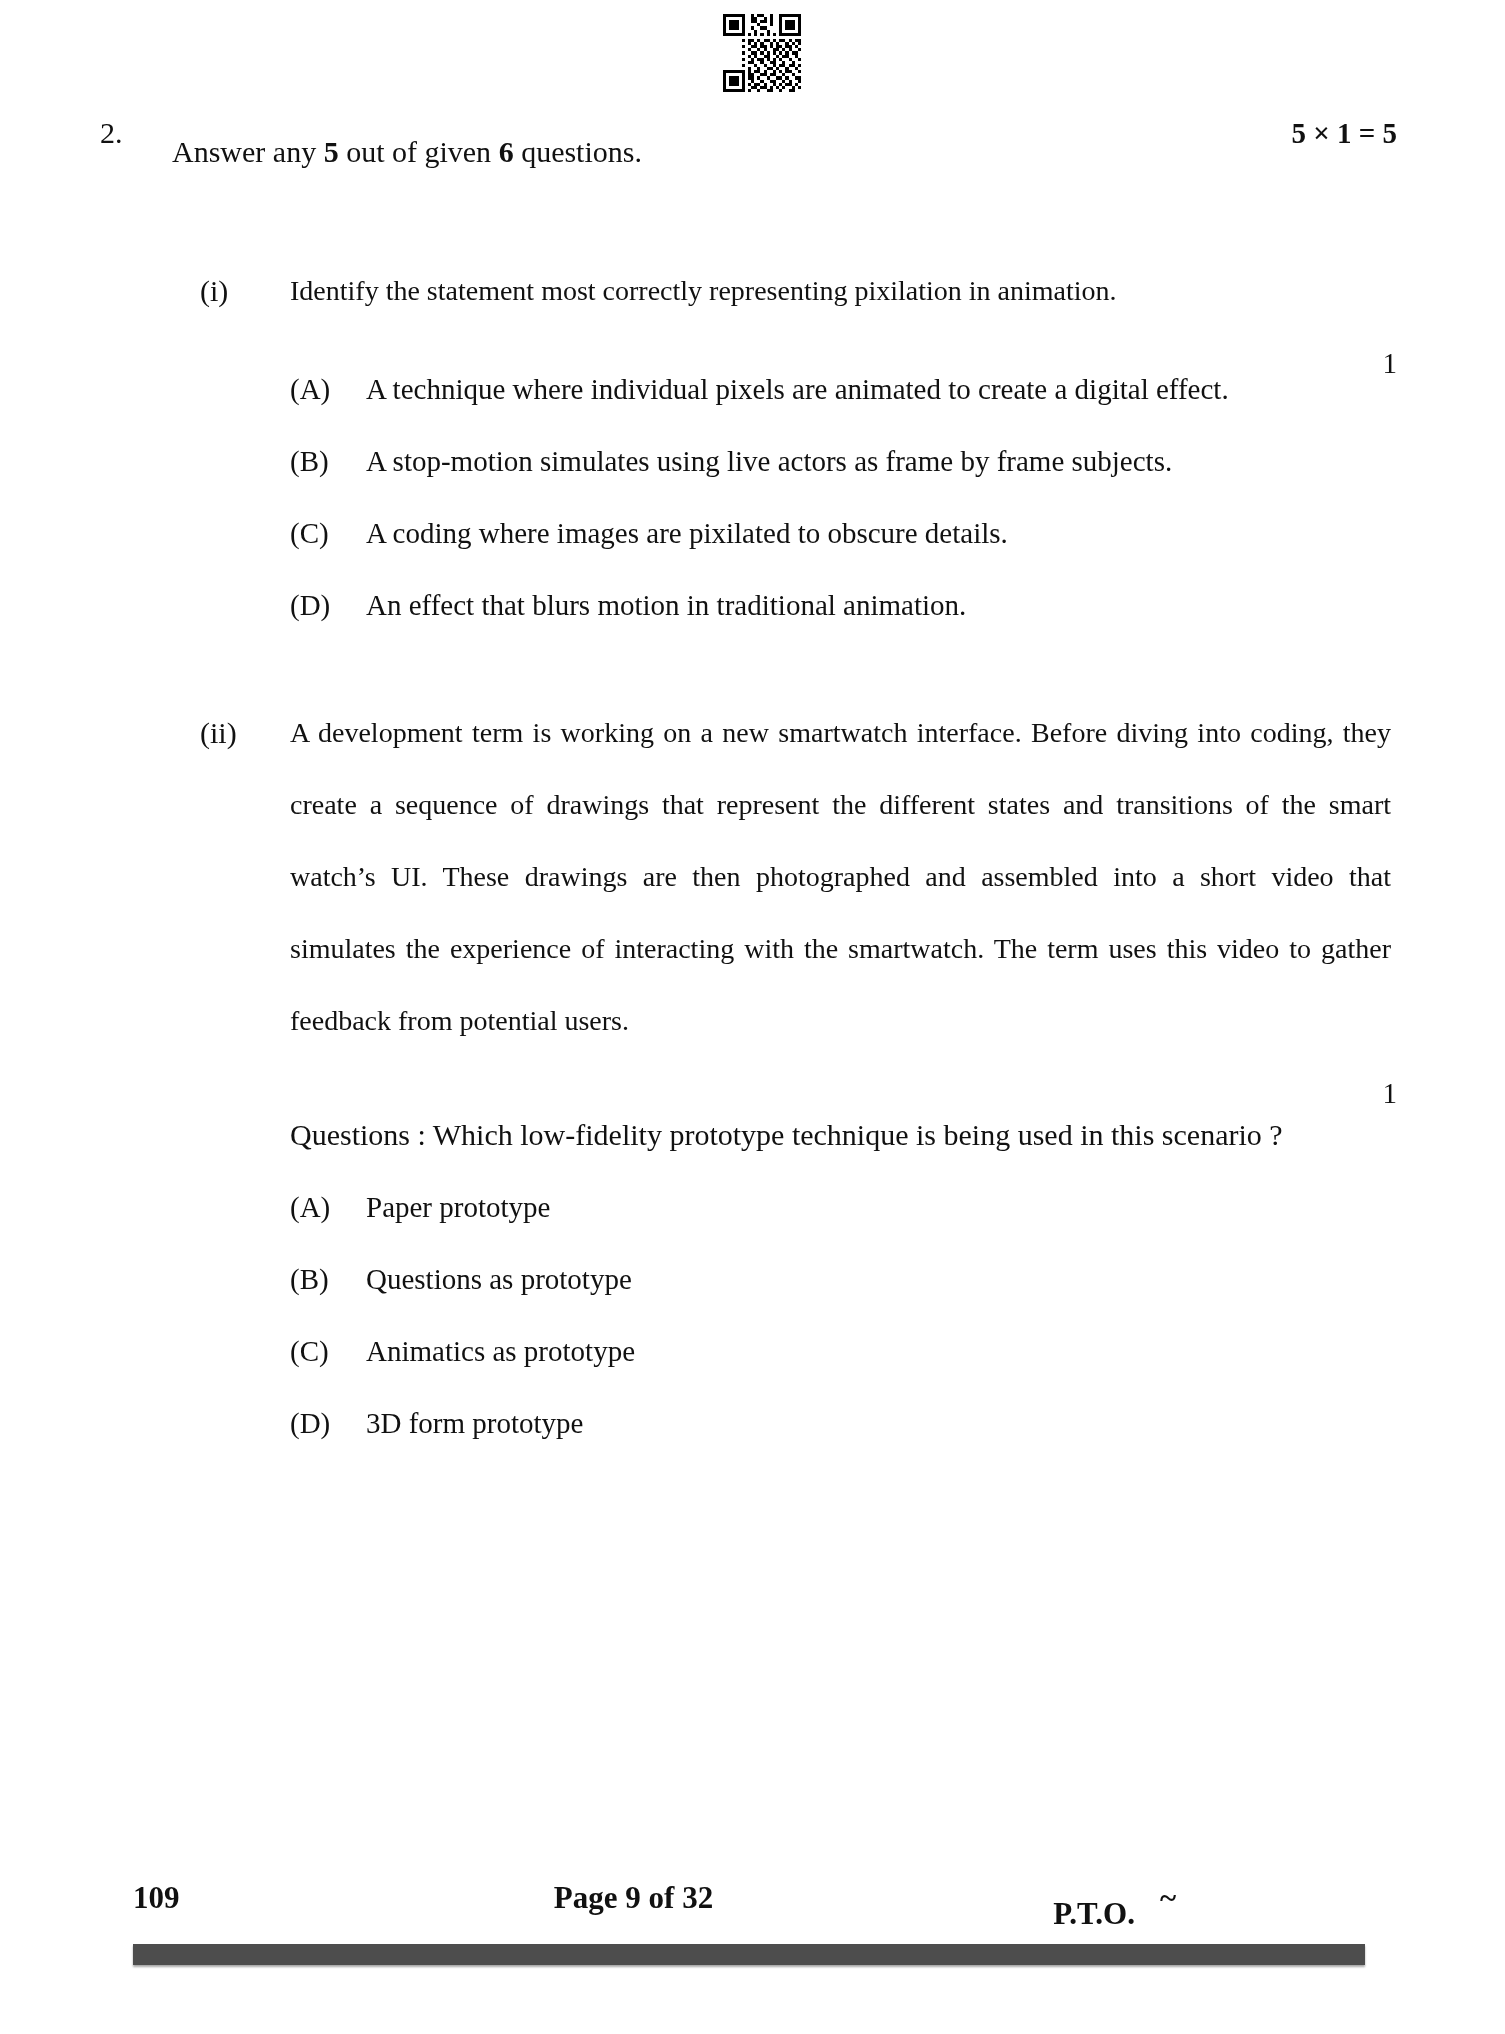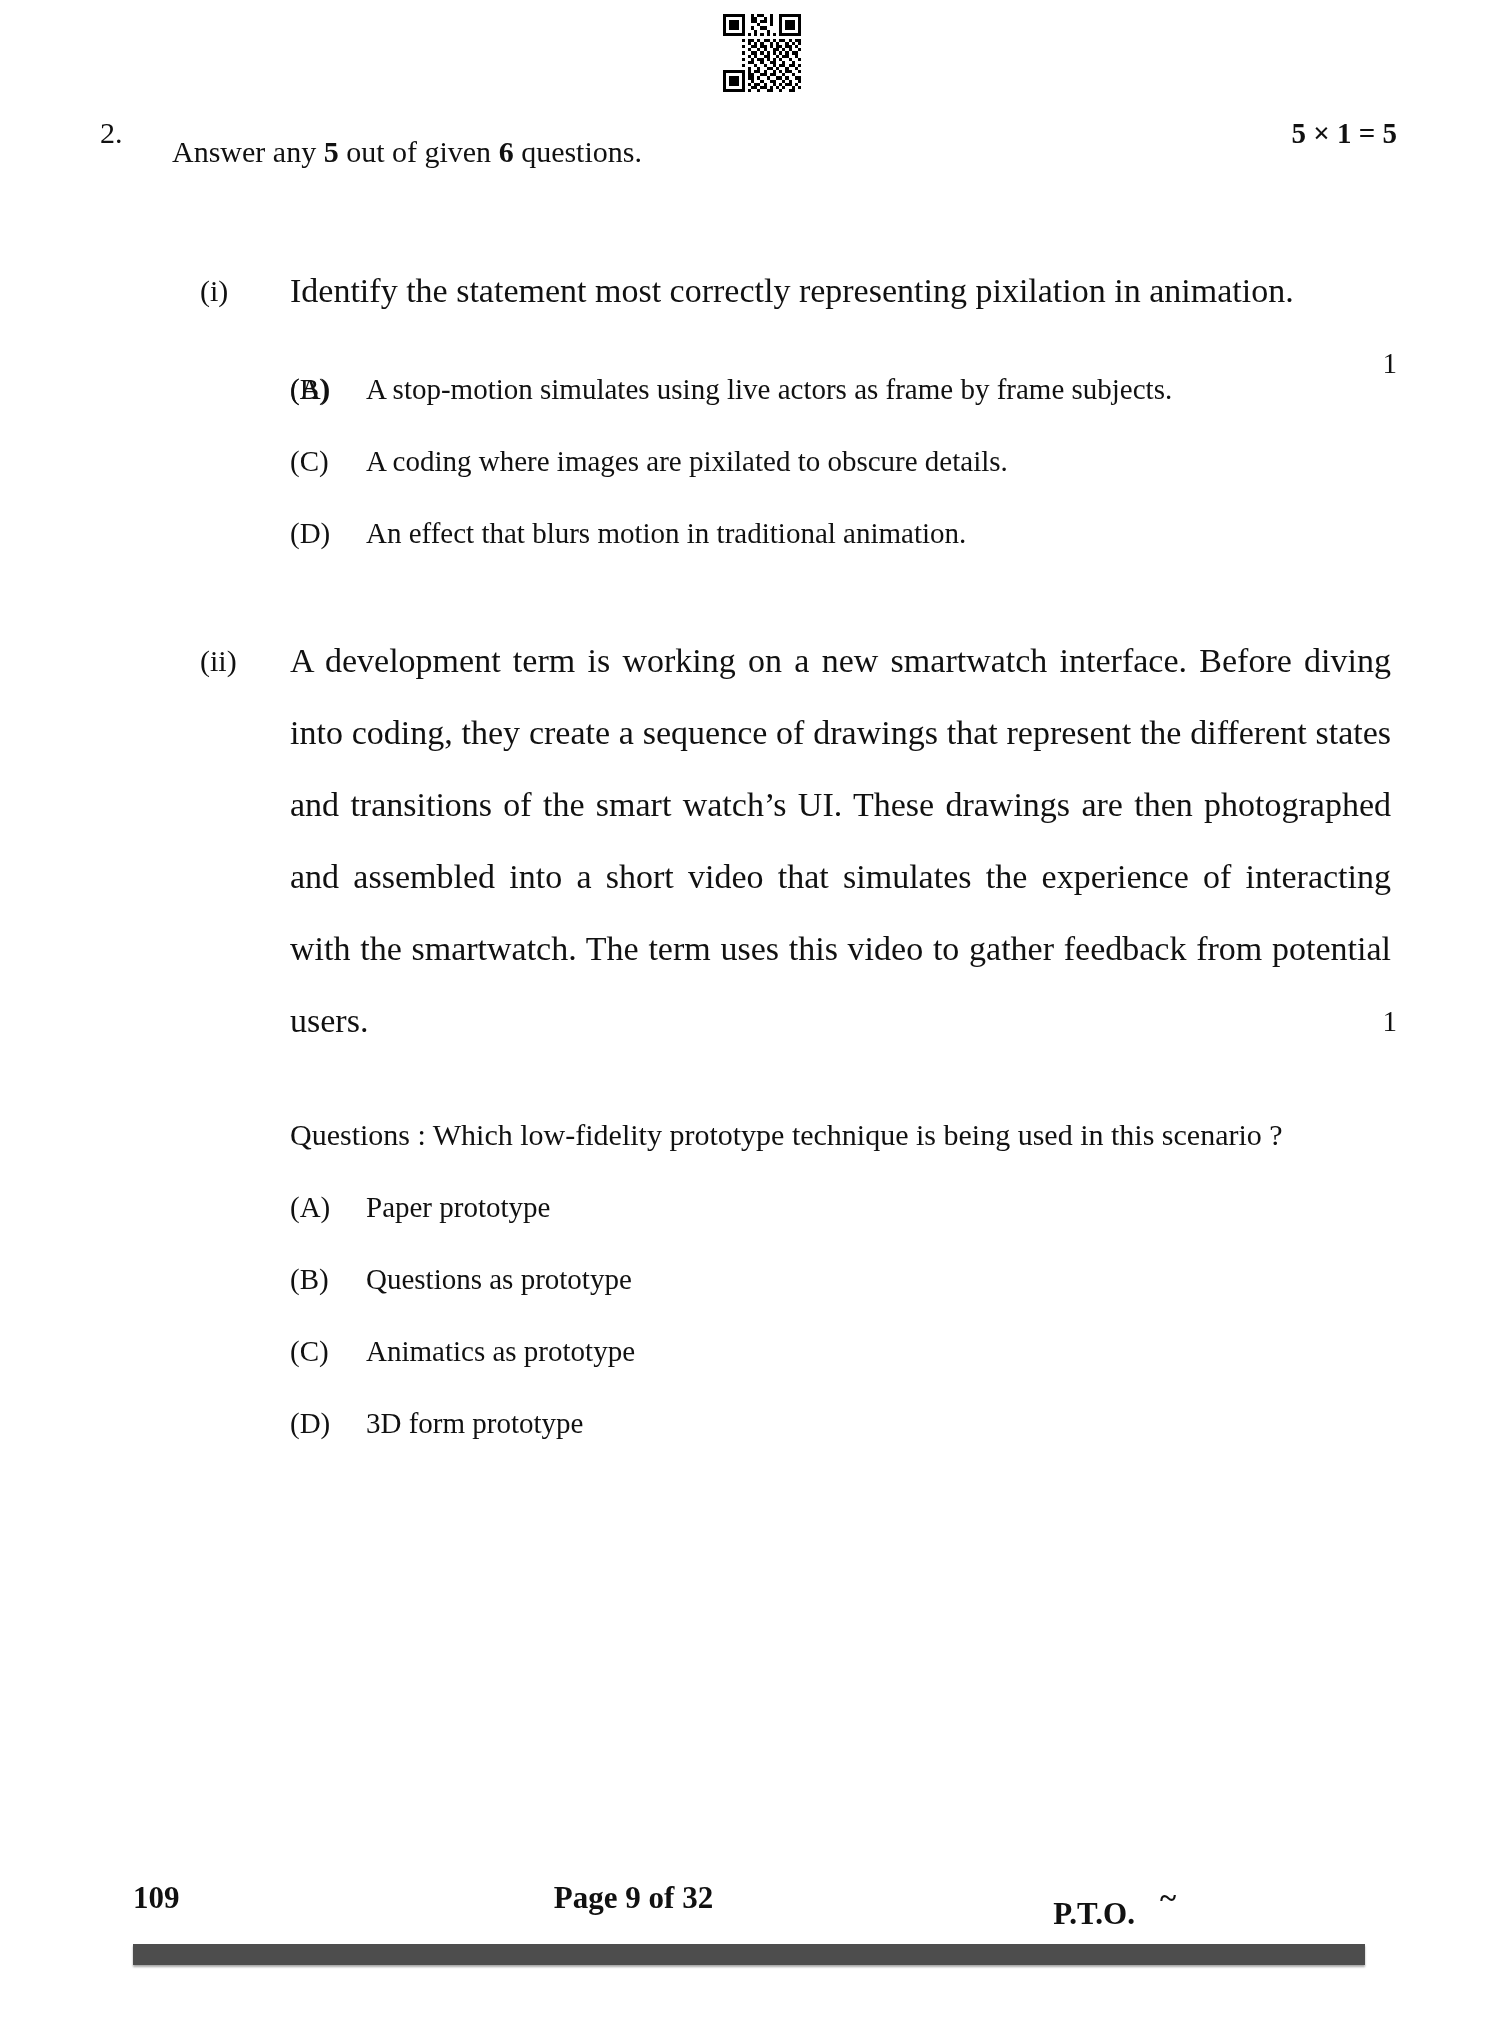--- a/index.html
+++ b/index.html
@@ -86,21 +86,21 @@
     left: 200px;
     top: 0;
     width: 70px;
     font-size: 30px;
     line-height: 72px;
     text-align: left;
   }
   .sub-q .para {
     margin-left: 290px;
     margin-right: 114px;
-    font-size: 34px;
+    font-size: 28px;
     line-height: 72px;
     text-align: justify;
     text-justify: inter-word;
     hyphens: none;
   }
   .sub-q .para:last-child { margin-bottom: 0; }
 
   .para-mark {
     position: absolute;
     right: 108px;
@@ -366,21 +366,21 @@
     <div class="spacer-md"></div>
 
     <div class="sub-q">
       <div class="rn">(i)</div>
       <div class="para">Identify the statement most correctly representing pixilation in animation.</div>
       <div class="para-mark" style="top:72px;">1</div>
     </div>
 
     <div class="opt-list">
       <div class="opt">
-        <span class="lbl">(A)</span>
+        <span class="lbl">(A)</span><span>A technique where individual pixels are animated to create a digital effect.</span>
       </div>
       <div class="opt">
         <span class="lbl">(B)</span><span>A stop-motion simulates using live actors as frame by frame subjects.</span>
       </div>
       <div class="opt nojustify">
         <span class="lbl">(C)</span><span>A coding where images are pixilated to obscure details.</span>
       </div>
       <div class="opt nojustify">
         <span class="lbl">(D)</span><span>An effect that blurs motion in traditional animation.</span>
       </div>

